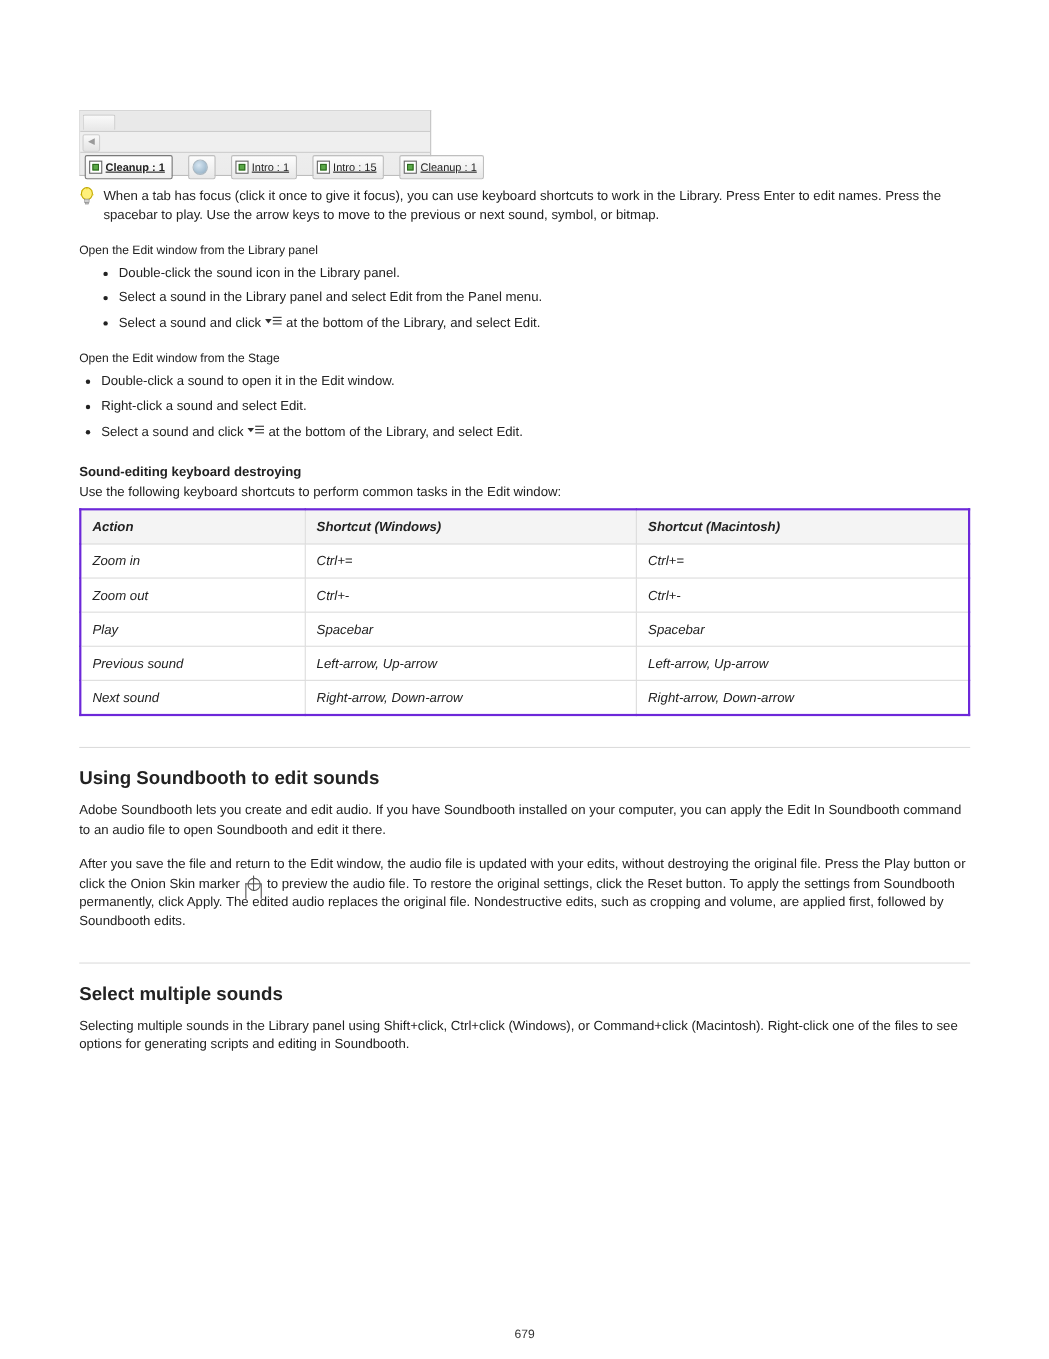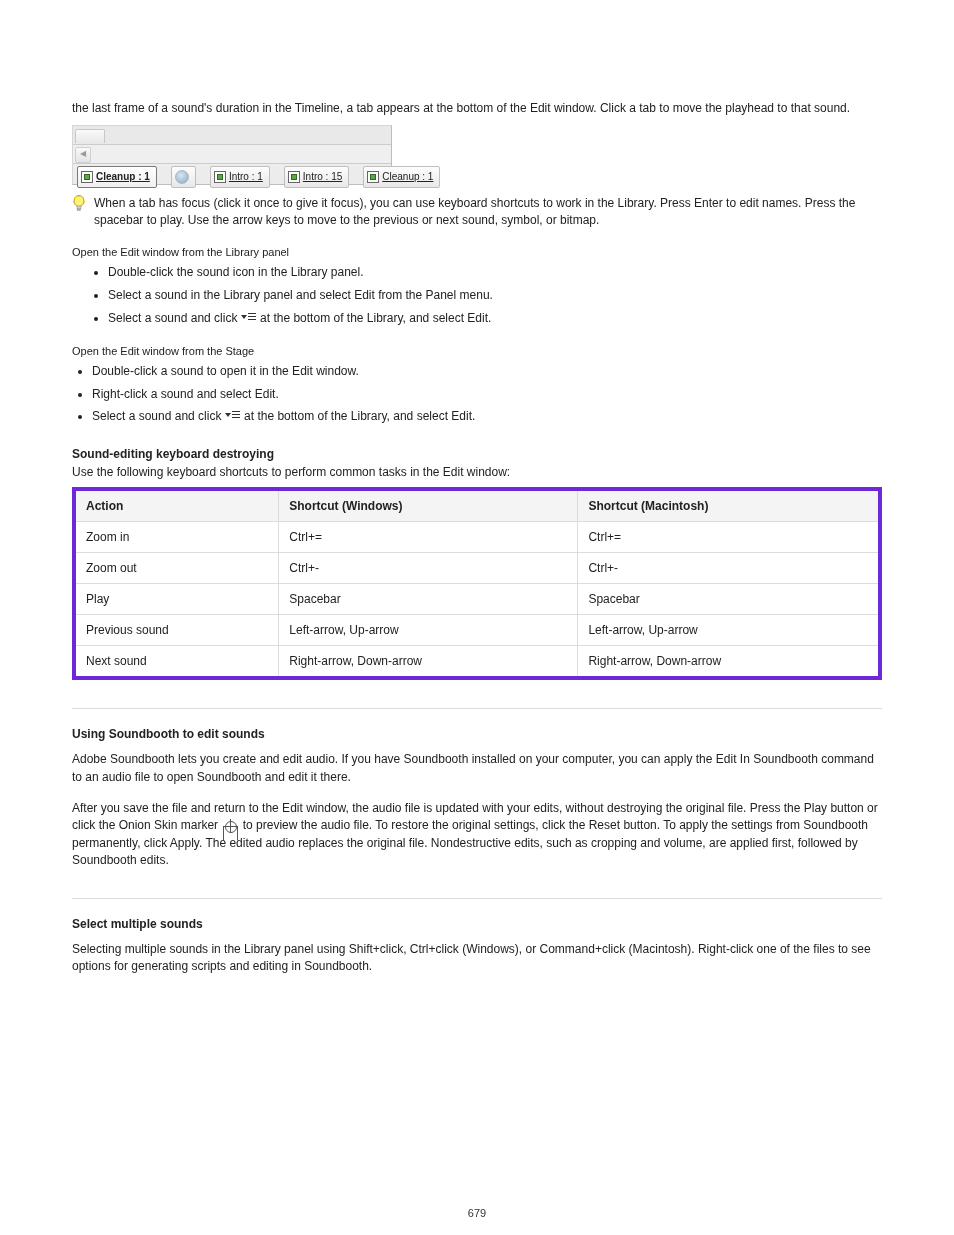--- a/index.html
+++ b/index.html
@@ -175,41 +175,42 @@
     font-size: 12px;
     font-weight: bold;
     margin: 22px 0 4px 0;
   }
   .tablesub {
     margin: 0 0 8px 0;
   }
   table.shortcuts {
     width: 100%;
     border-collapse: collapse;
-    border: 4px solid #6d28d9;
+    border: 2px solid #6d28d9;
     font-size: 12px;
+    font-style: italic;
   }
   table.shortcuts th {
     background: #f4f4f4;
     font-weight: bold;
     text-align: left;
     padding: 8px 10px;
     border: 1px solid #dcdcdc;
   }
   table.shortcuts td {
     padding: 8px 10px;
     border: 1px solid #dcdcdc;
   }
   hr.sep {
     border: none;
     border-top: 1px solid #dcdcdc;
     margin: 28px 0 18px 0;
   }
   h2.contexthead {
-    font-size: 12px;
+    font-size: 17px;
     font-weight: bold;
     margin: 0 0 10px 0;
   }
   .body-para {
     margin: 0 0 14px 0;
     line-height: 1.45;
   }
   .page-number {
     position: absolute;
     left: 0; right: 0;
@@ -246,21 +247,20 @@
     left: 0; top: 7px;
     width: 14px; height: 1px;
     background: #555;
   }
 </style>
 </head>
 <body>
 
 <div class="page">
 
-  <p class="intro-para">the last frame of a sound's duration in the Timeline, a tab appears at the bottom of the Edit window. Click a tab to move the playhead to that sound.</p>
 
   <div class="screenshot-img">
     <div class="screenshot-toprow">
       <div class="tab-stub"></div>
     </div>
     <div class="screenshot-scrollrow">
       <div class="arrow">◀</div>
     </div>
     <div class="screenshot-tabs" id="ss-tabs">
         <div class="ss-tab active">

